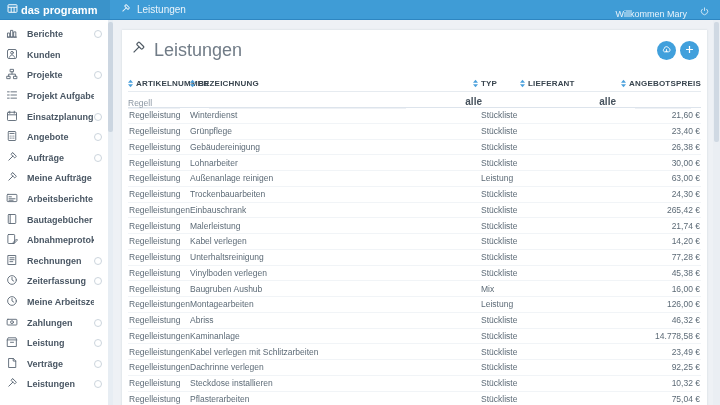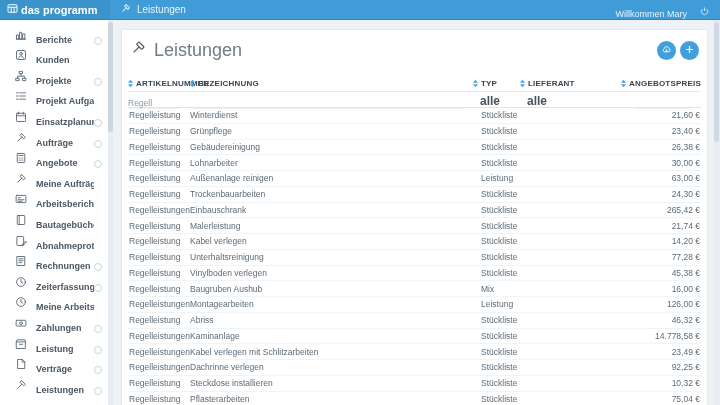--- a/index.html
+++ b/index.html
@@ -15,21 +15,21 @@
   .tb-title { display:flex; align-items:center; gap:6px; padding-left:10px;
     color:#eaf4fb; font-size:10px; flex:1; }
   .tb-title svg { width:11px; height:11px; }
   .tb-right { display:flex; align-items:flex-end; gap:12px; padding-right:10px;
     color:#e8f3fb; font-size:9px; }
   .tb-right svg { width:11px; height:11px; }
 
   
   .sidebar { position:absolute; top:20px; left:0; width:108px; bottom:0;
     background:#ffffff; overflow:hidden; padding-top:4px; }
-  .sb-item { height:20.6px; display:flex; align-items:flex-end; padding:0 6px 0 15px;
+  .sb-item { height:20.6px; display:flex; align-items:center; padding:0 6px 0 6px;
     color:#4a5764; cursor:pointer; }
   .sb-item svg { width:12px; height:12px; flex:0 0 12px; color:#5a6774; }
   .sb-label { font-size:9px; font-weight:700; margin-left:9px; flex:1;
     white-space:nowrap; overflow:hidden; }
   .sb-info { width:8px; height:8px; border:1px solid #ccd5dd; border-radius:50%;
     flex:0 0 8px; }
   .sb-info.hide { visibility:hidden; }
   .sb-scroll { position:absolute; top:20px; left:108px; width:5px; bottom:0;
     background:#e7edf3; }
   .sb-thumb { position:absolute; top:2px; left:0; width:5px; height:110px;
@@ -58,25 +58,25 @@
   .tbl { margin-top:8px; }
   .trow { display:grid; grid-template-columns:62px 1fr 47px 115px 66px;
     align-items:center; }
   .thead { height:17px; border-bottom:1px solid #e6ebf0; }
   .th { display:flex; align-items:center; gap:3px; font-size:8px; font-weight:700;
     color:#39454f; letter-spacing:.2px; cursor:pointer; }
   .th.right { justify-content:flex-end; }
   .sort { width:5px; height:9px; flex:0 0 5px; }
   .sort svg { display:block; width:5px; height:9px; fill:#4aa0dc; }
 
-  .frow { height:16px; border-bottom:1px solid #dde4ec; }
+  .frow { height:16px; border-bottom:1px solid #dde4ec;gap:19px; }
   .fcell { padding-right:10px; }
   .fcell input { width:100%; border:none; outline:none; font:8.5px "Liberation Sans",sans-serif;
     color:#8b97a3; border-bottom:1px solid #eef1f5; background:transparent; }
-  .fsel { font-size:12px; font-weight:700; color:#46525d; padding-left:7px; cursor:pointer; }
+  .fsel { font-size:10px; font-weight:700; color:#46525d; padding-left:7px; cursor:pointer;text-align:right; }
 
   .drow { height:15.75px; border-bottom:1px solid #f1f4f7; font-size:8.5px;
     color:#5d6b77; cursor:pointer; }
   .c-art { padding-left:1px; }
   .c-typ, .c-lief { padding-left:8px; }
   .c-preis { text-align:right; padding-right:1px; }
   .c-bez { overflow:hidden; white-space:nowrap; }
 </style>
 </head>
 <body>
@@ -154,36 +154,36 @@
     <span class="sb-ic"><svg viewBox="0 0 16 16" fill="none" stroke="currentColor" stroke-width="1.2" stroke-linecap="round" stroke-linejoin="round">
           <rect x="2" y="3" width="12" height="11" rx="1"></rect>
           <path d="M2 6.4h12M5 1.6v2.8M11 1.6v2.8"></path>
         </svg></span>
     <span class="sb-label">Einsatzplanung</span>
     <span class="sb-info"></span>
   </div>
 
   <div class="sb-item">
     <span class="sb-ic"><svg viewBox="0 0 16 16" fill="none" stroke="currentColor" stroke-width="1.2" stroke-linecap="round" stroke-linejoin="round">
+          <rect x="3" y="2" width="10" height="12" rx="1"></rect>
+          <path d="M5.2 4.6h5.6"></path>
+          <path d="M5.6 8h.01M8 8h.01M10.4 8h.01M5.6 10.8h.01M8 10.8h.01M10.4 10.8h.01" stroke-width="1.6"></path>
+        </svg></span>
+    <span class="sb-label">Angebote</span>
+    <span class="sb-info"></span>
+  </div>
+
+  <div class="sb-item">
+    <span class="sb-ic"><svg viewBox="0 0 16 16" fill="none" stroke="currentColor" stroke-width="1.2" stroke-linecap="round" stroke-linejoin="round">
           <g transform="rotate(45 8 8)">
             <rect x="4.4" y="3.2" width="7.2" height="3.2" rx=".8"></rect>
             <path d="M8 6.4V14"></path>
           </g>
         </svg></span>
     <span class="sb-label">Aufträge</span>
-    <span class="sb-info"></span>
-  </div>
-
-  <div class="sb-item">
-    <span class="sb-ic"><svg viewBox="0 0 16 16" fill="none" stroke="currentColor" stroke-width="1.2" stroke-linecap="round" stroke-linejoin="round">
-          <rect x="3" y="2" width="10" height="12" rx="1"></rect>
-          <path d="M5.2 4.6h5.6"></path>
-          <path d="M5.6 8h.01M8 8h.01M10.4 8h.01M5.6 10.8h.01M8 10.8h.01M10.4 10.8h.01" stroke-width="1.6"></path>
-        </svg></span>
-    <span class="sb-label">Angebote</span>
     <span class="sb-info"></span>
   </div>
 
   <div class="sb-item">
     <span class="sb-ic"><svg viewBox="0 0 16 16" fill="none" stroke="currentColor" stroke-width="1.2" stroke-linecap="round" stroke-linejoin="round">
           <g transform="rotate(45 8 8)">
             <rect x="4.4" y="3.2" width="7.2" height="3.2" rx=".8"></rect>
             <path d="M8 6.4V14"></path>
           </g>
         </svg></span>

